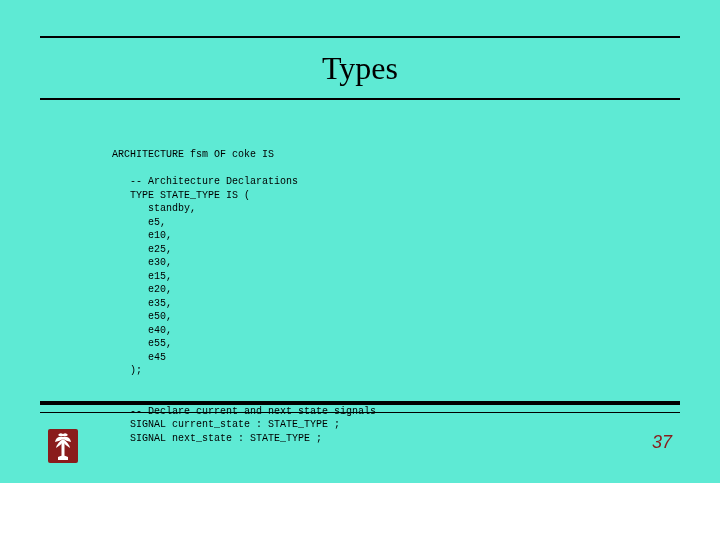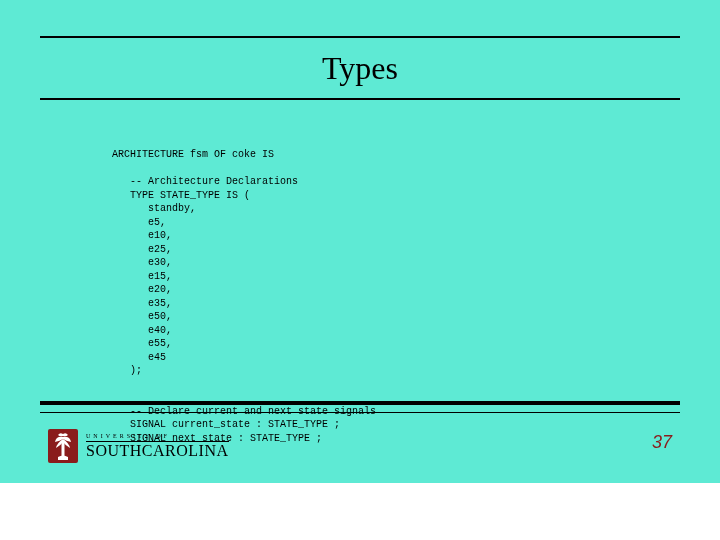--- a/index.html
+++ b/index.html
@@ -151,22 +151,17 @@
     <div class="logo-tree">
       <svg width="30" height="34" viewBox="0 0 30 34">
         <rect x="0" y="0" width="30" height="34" fill="#8a1c1c" rx="2"></rect>
         <path d="M10 6 Q12 3 15 5 Q18 3 20 6 Q18 8 15 7 Q12 8 10 6 Z" fill="#fff"></path>
         <path d="M15 8 Q8 7 7 13 Q12 12 15 10 Q18 12 23 13 Q22 7 15 8 Z" fill="#fff"></path>
         <path d="M15 10 Q9 14 8 19 Q13 16 15 13 Q17 16 22 19 Q21 14 15 10 Z" fill="#fff"></path>
         <rect x="13.5" y="13" width="3" height="15" fill="#fff"></rect>
         <path d="M10 28 Q15 25 20 28 L20 31 L10 31 Z" fill="#fff"></path>
       </svg>
     </div>
-    <div class="logo-text">
-      <div class="logo-uni">UNIVERSITY OF</div>
-      <div class="logo-divider"></div>
-      <div class="logo-sc">SOUTHCAROLINA</div>
-    </div>
   </div>
 
   <div class="page-number">37</div>
 
 </div>
 
 </body></html>

